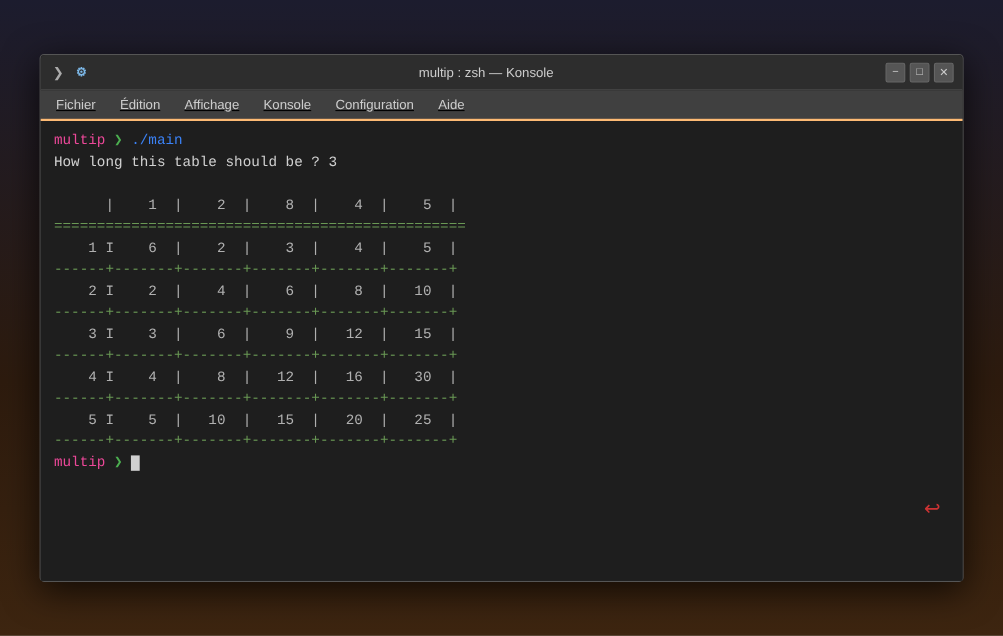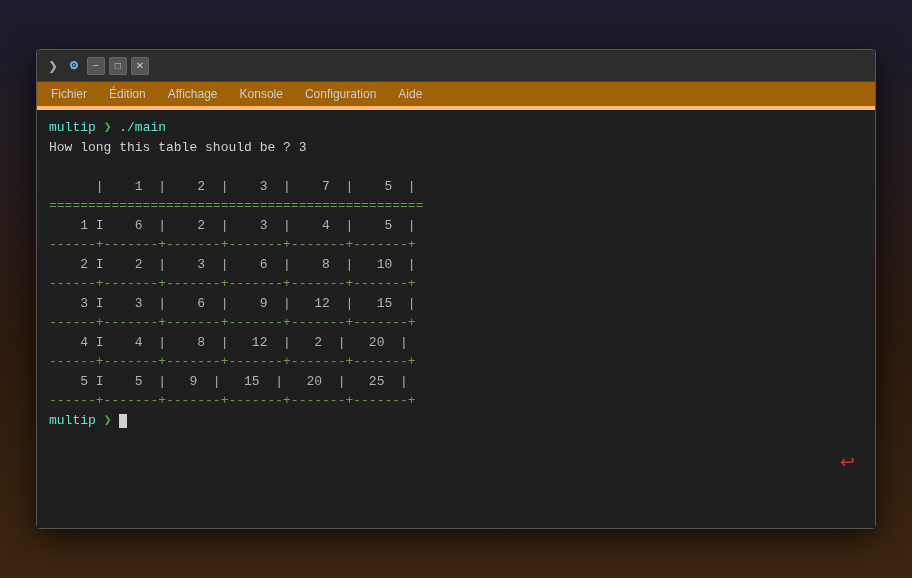--- a/index.html
+++ b/index.html
@@ -73,27 +73,28 @@
       border-radius: 2px;
       display: flex;
       align-items: center;
       justify-content: center;
       color: #ccc;
       font-size: 10px;
       cursor: pointer;
     }
 
     .menubar {
-      background: #a16207;
+      background: #404040;
       height: 28px;
       display: flex;
       align-items: center;
       padding: 0 4px;
-      border-bottom: 4px solid #fdba74;
+      border-bottom: 2px solid #fdba74;
       gap: 2px;
+      text-decoration: underline;
     }
 
     .menu-item {
       color: #ccc;
       font-size: 12px;
       padding: 4px 10px;
       cursor: pointer;
       border-radius: 2px;
     }
 
@@ -107,25 +108,25 @@
 
     .terminal pre {
       font-family: 'Courier New', Courier, monospace;
       font-size: 13px;
       line-height: 1.5;
       color: #d0d0d0;
       white-space: pre;
     }
 
     .prompt-green {
-      color: #5eead4;
+      color: #ec4899;
     }
 
     .cmd-text {
-      color: #5eead4;
+      color: #3b82f6;
       font-family: Liberation Mono, monospace;
     }
 
     .table-line {
       color: #b0b0b0;
     }
 
     .separator-line {
       color: #6a9955;
     }
@@ -156,48 +157,49 @@
     }
   </style>
 </head>
 <body>
 
 <div class="window">
 
   <div class="titlebar">
     <span class="titlebar-icon">❯</span>
     <span class="titlebar-zsh-icon">⚙</span>
+    <span class="titlebar-title">multip : zsh — Konsole</span>
     <div class="titlebar-buttons">
       <div class="titlebar-btn">−</div>
       <div class="titlebar-btn">□</div>
       <div class="titlebar-btn">✕</div>
     </div>
   </div>
 
   <div class="menubar">
     <div class="menu-item">Fichier</div>
     <div class="menu-item">Édition</div>
     <div class="menu-item">Affichage</div>
     <div class="menu-item">Konsole</div>
     <div class="menu-item">Configuration</div>
     <div class="menu-item">Aide</div>
   </div>
 
   <div class="terminal">
     <pre><span class="prompt-green">multip</span> <span style="color:#4caf50;">❯</span> <span class="cmd-text">./main</span>
 <span>How long this table should be ? 3</span>
 
-<span class="table-line">      |    1  |    2  |    3  |    7  |    5  |</span>
+<span class="table-line">      |    1  |    2  |    8  |    4  |    5  |</span>
 <span class="separator-line">================================================</span>
 <span class="table-line">    1 I    6  |    2  |    3  |    4  |    5  |</span>
 <span class="dashed-line">------+-------+-------+-------+-------+-------+</span>
-<span class="table-line">    2 I    2  |    3  |    6  |    8  |   10  |</span>
+<span class="table-line">    2 I    2  |    4  |    6  |    8  |   10  |</span>
 <span class="dashed-line">------+-------+-------+-------+-------+-------+</span>
 <span class="table-line">    3 I    3  |    6  |    9  |   12  |   15  |</span>
 <span class="dashed-line">------+-------+-------+-------+-------+-------+</span>
-<span class="table-line">    4 I    4  |    8  |   12  |   2  |   20  |</span>
-<span class="dashed-line">------+-------+-------+-------+-------+-------+</span>
-<span class="table-line">    5 I    5  |   9  |   15  |   20  |   25  |</span>
+<span class="table-line">    4 I    4  |    8  |   12  |   16  |   30  |</span>
+<span class="dashed-line">------+-------+-------+-------+-------+-------+</span>
+<span class="table-line">    5 I    5  |   10  |   15  |   20  |   25  |</span>
 <span class="dashed-line">------+-------+-------+-------+-------+-------+</span>
 <span class="prompt-green">multip</span> <span style="color:#4caf50;">❯</span> <span class="cursor"></span></pre>
     <div class="arrow-icon">↩</div>
   </div>
 </div>
 
 </body></html>

